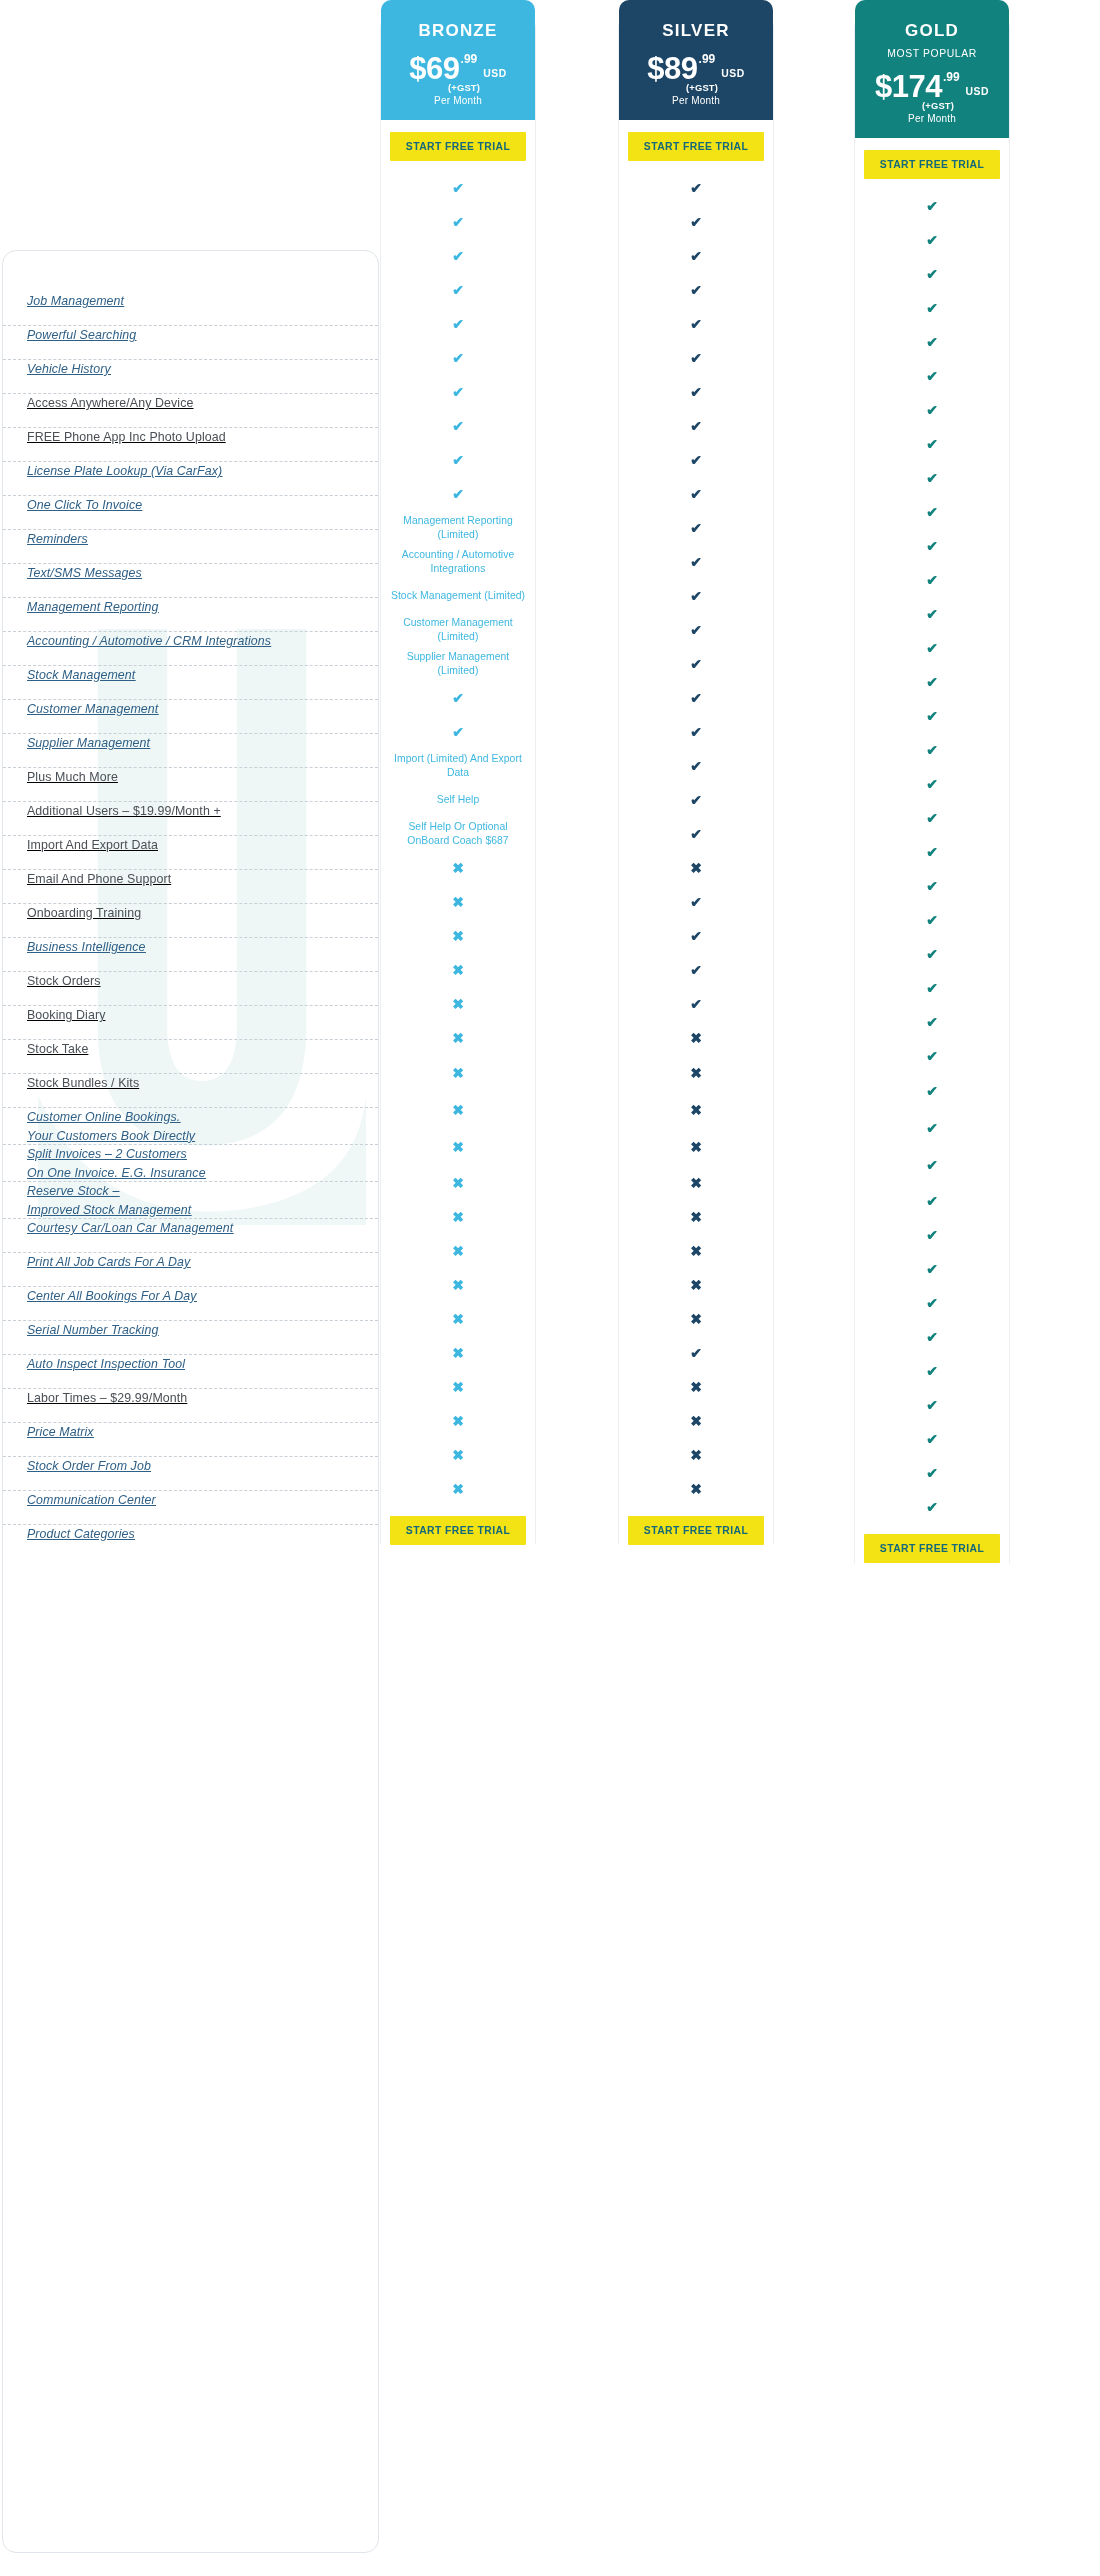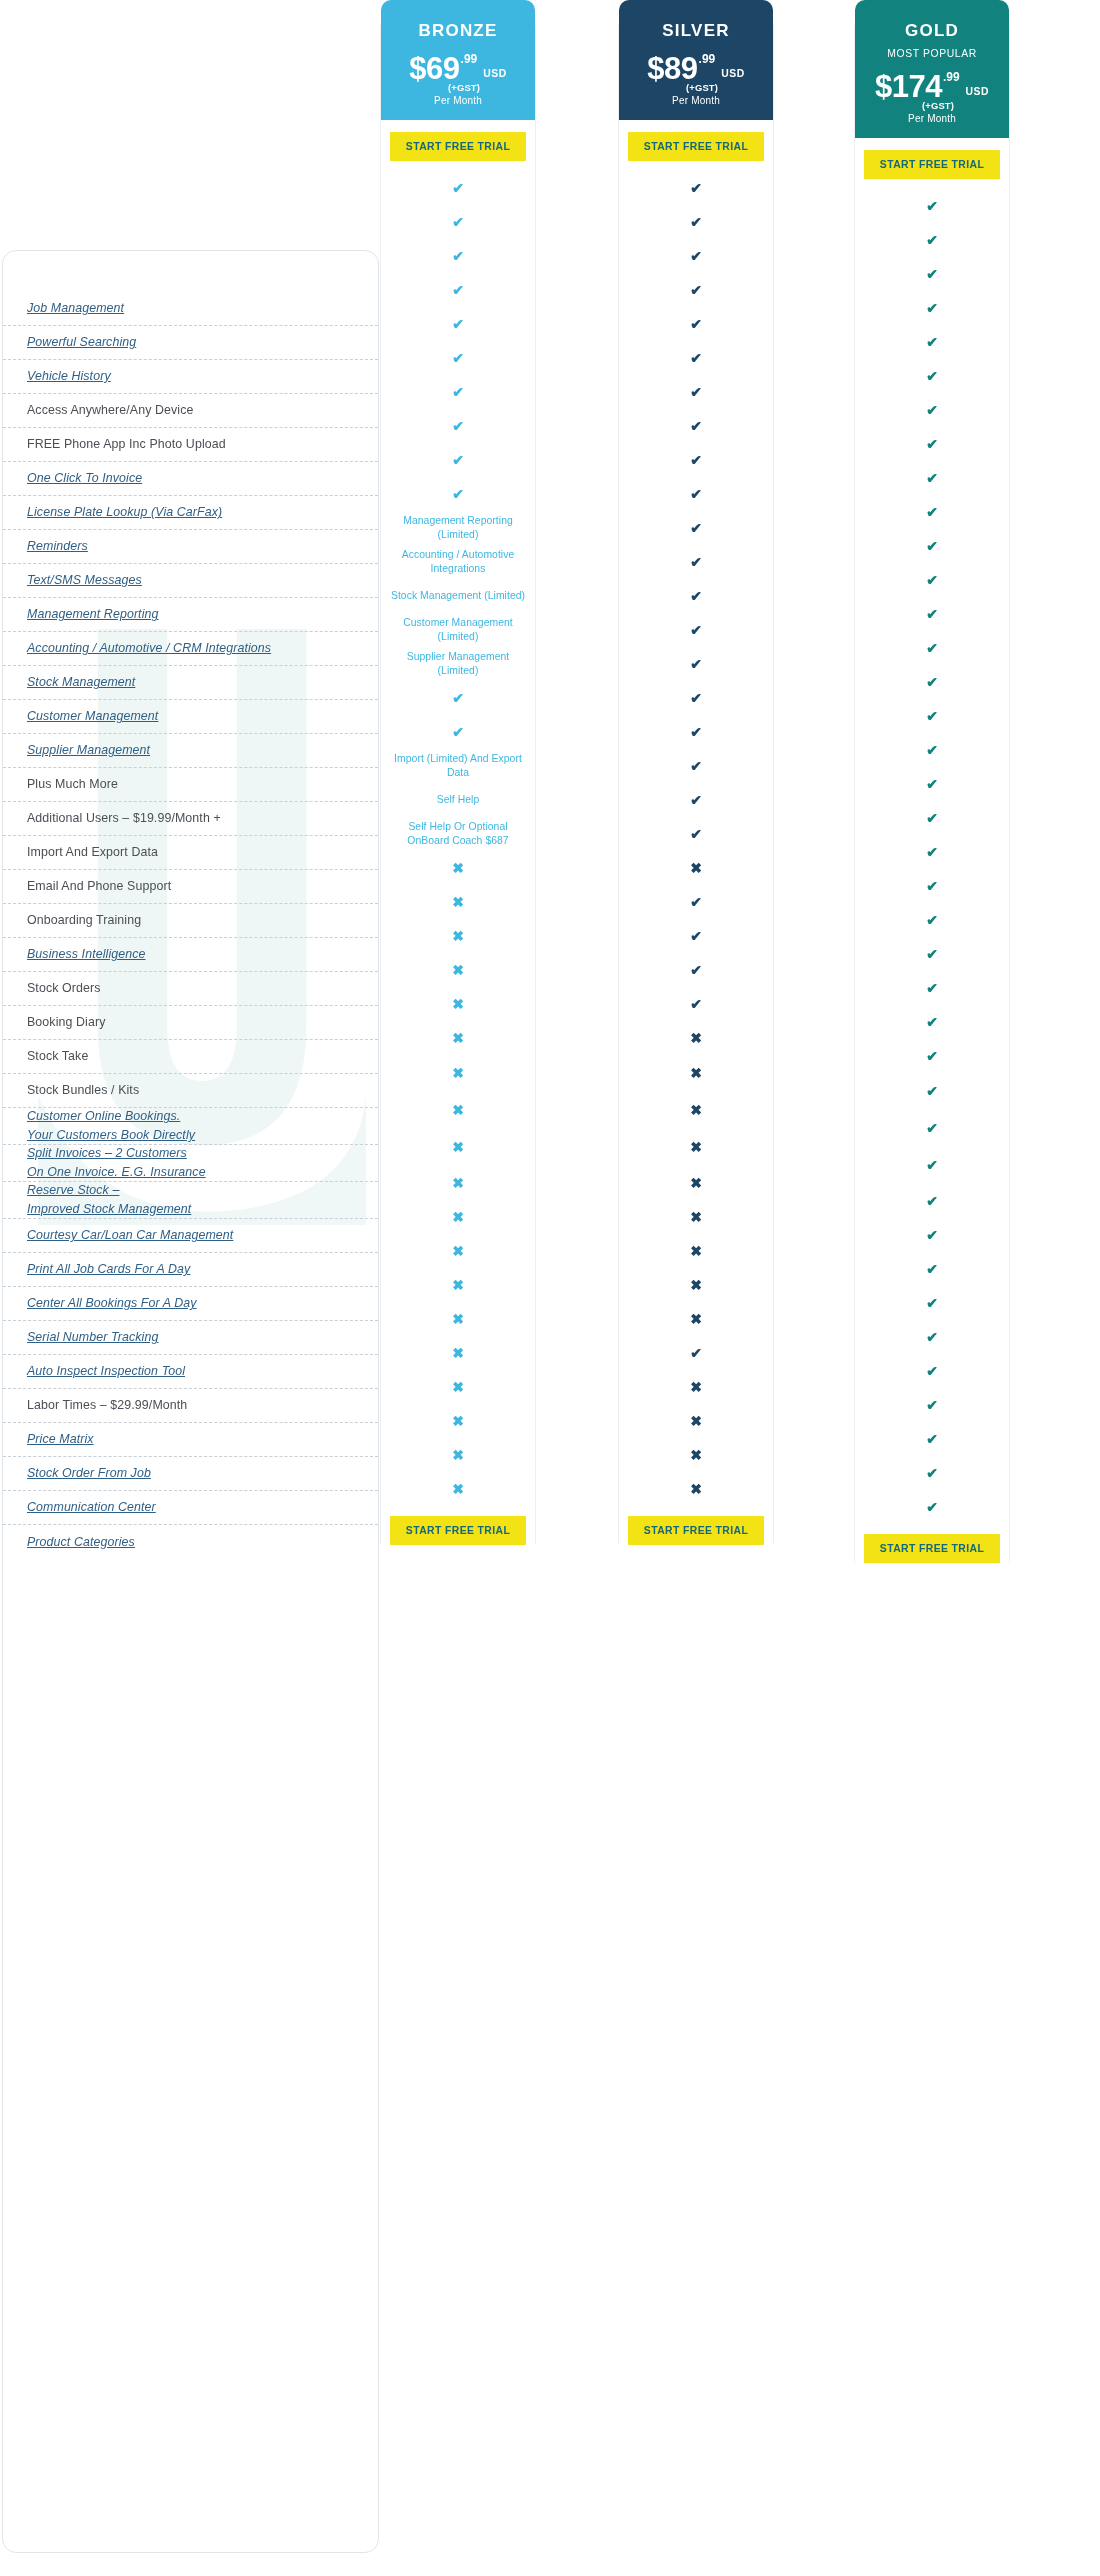--- a/index.html
+++ b/index.html
@@ -41,24 +41,25 @@
     z-index: 0;
   }
   .feature-list {
     position: relative;
     z-index: 2;
     padding: 0 0 0 0;
   }
   .frow {
     position: relative;
     display: flex;
-    align-items: center;
+    align-items: flex-start;
     padding-left: 24px;
     padding-right: 16px;
     border-bottom: 1px dashed #c8cfd6;
+    text-decoration: underline;
   }
   .frow:last-child { border-bottom: none; }
   .flabel {
     font-size: 12.4px;
     line-height: 1.5;
     color: #4a4f55;
     letter-spacing: 0.1px;
   }
   .flabel.link {
     color: #2e5f86;
@@ -219,24 +220,24 @@
         <div class="frow" style="height: 34px;">
           <span class="flabel link">Vehicle History</span>
         </div>
         <div class="frow" style="height: 34px;">
           <span class="flabel">Access Anywhere/Any Device</span>
         </div>
         <div class="frow" style="height: 34px;">
           <span class="flabel">FREE Phone App Inc Photo Upload</span>
         </div>
         <div class="frow" style="height: 34px;">
+          <span class="flabel link">License Plate Lookup (Via CarFax)</span>
+        </div>
+        <div class="frow" style="height: 34px;">
           <span class="flabel link">One Click To Invoice</span>
-        </div>
-        <div class="frow" style="height: 34px;">
-          <span class="flabel link">License Plate Lookup (Via CarFax)</span>
         </div>
         <div class="frow" style="height: 34px;">
           <span class="flabel link">Reminders</span>
         </div>
         <div class="frow" style="height: 34px;">
           <span class="flabel link">Text/SMS Messages</span>
         </div>
         <div class="frow" style="height: 34px;">
           <span class="flabel link">Management Reporting</span>
         </div>

